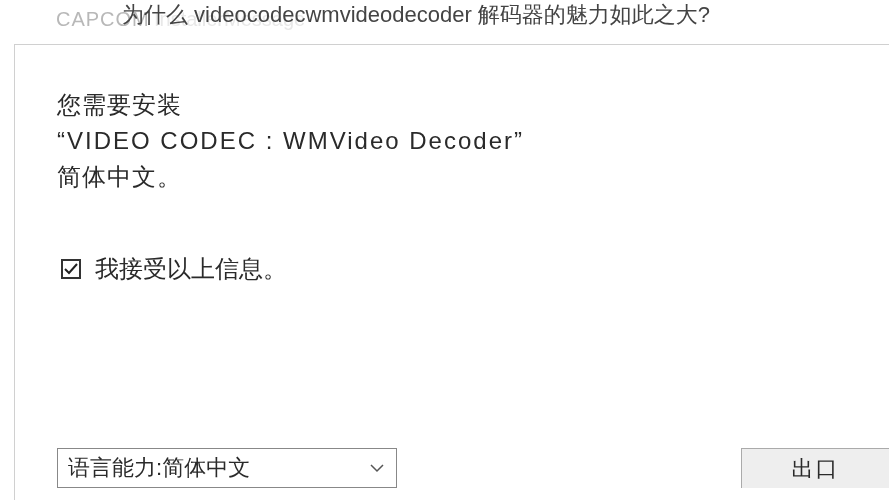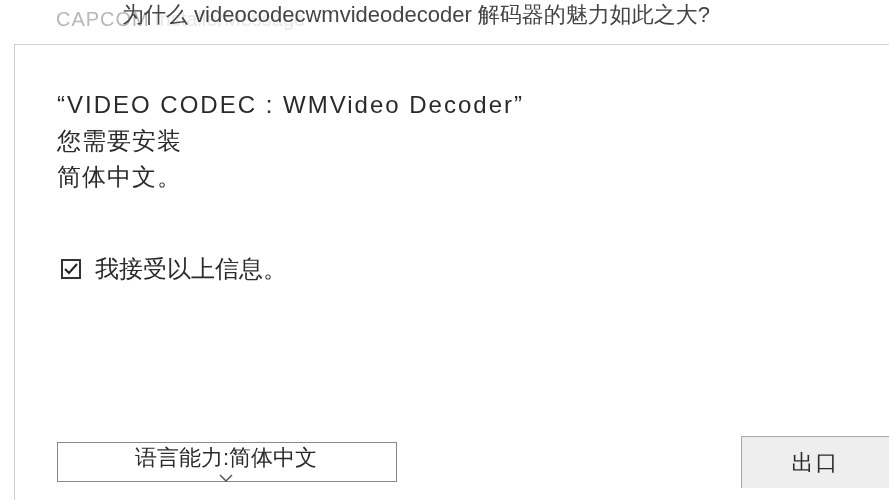--- a/index.html
+++ b/index.html
@@ -108,28 +108,27 @@
       height: 40px;
       border: 1px solid #888;
       background: #ffffff;
       display: flex;
       align-items: center;
       justify-content: space-between;
       padding: 0 12px 0 10px;
       font-size: 22px;
       color: #2a2a2a;
       cursor: pointer;
-      flex-direction: column;
     }
     .lang-select .chevron {
       display: inline-flex;
     }
     .exit-button {
       width: 148px;
-      height: 52px;
+      height: 40px;
       border-top: 1px solid #aaa;
       border-left: 1px solid #aaa;
       background: #eeeeee;
       display: flex;
       align-items: center;
       justify-content: center;
       font-size: 22px;
       color: #2a2a2a;
       cursor: pointer;
       letter-spacing: 2px;
@@ -142,22 +141,22 @@
 
 <div class="header-area">
   <span class="capcom-text">CAPCOM</span>
   <span class="installer-text">InstallerMessage</span>
   <span class="overlay-title">为什么 videocodecwmvideodecoder 解码器的魅力如此之大?</span>
 </div>
 
 <div class="dialog-panel">
 
   <div class="message-block">
+    <span class="message-line">您需要安装</span>
     <span class="message-line codec-line">“VIDEO CODEC : WMVideo Decoder”</span>
-    <span class="message-line">您需要安装</span>
     <span class="message-line">简体中文。</span>
   </div>
 
   <div class="accept-row">
     <span class="checkbox-box">
       <svg viewBox="0 0 16 16">
         <path d="M2 8 L6 12 L14 3" stroke="#222" stroke-width="2" fill="none"></path>
       </svg>
     </span>
     <span>我接受以上信息。</span>

